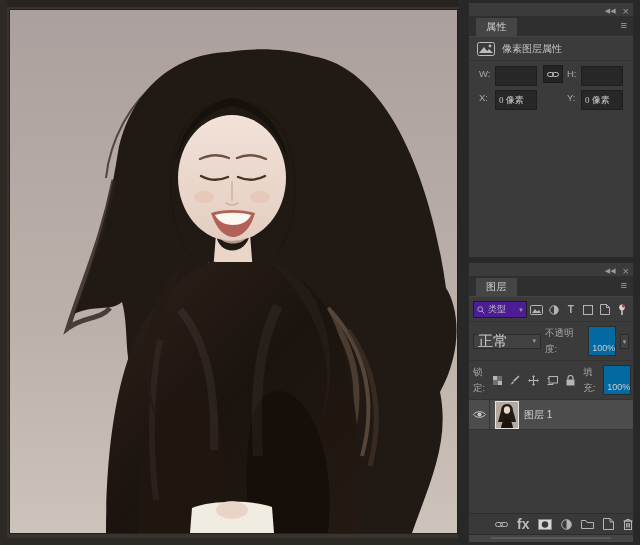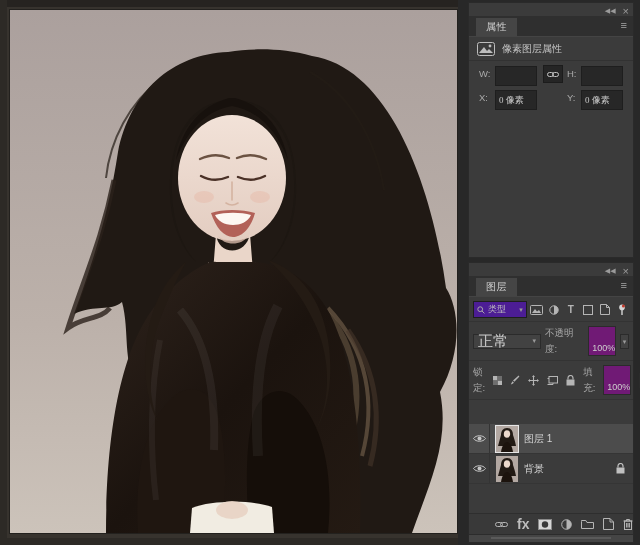--- a/index.html
+++ b/index.html
@@ -48,28 +48,28 @@
   .searchbox{display:flex;align-items:center;gap:3px;width:52px;height:15px;background:#4c1d95;
        border:1px solid #1e1e1e;padding:0 3px;}
   .searchbox .kind{color:#bdbdbd;font-size:9px;flex:1;}
   .caret{color:#9a9a9a;font-size:7px;}
   .fbtn{width:16px;height:15px;display:flex;align-items:center;justify-content:center;}
 
   .blend-row{display:flex;align-items:center;gap:4px;padding:3px 4px;border-bottom:1px solid #333;}
   .dd{display:flex;align-items:center;height:15px;background:#424242;border:1px solid #2b2b2b;
       padding:0 4px;box-sizing:border-box;}
   .dd .v{color:#cdcdcd;font-size:15px;flex:1;}
-  .valbox{height:15px;background:#701a75;border:1px solid #2b2b2b;color:#cdcdcd;font-size:9px;
+  .valbox{height:15px;background:#0369a1;border:1px solid #2b2b2b;color:#cdcdcd;font-size:9px;
       line-height:15px;padding:14px 3px;box-sizing:border-box;}
   .chev{width:9px;height:15px;background:#424242;border:1px solid #2b2b2b;box-sizing:border-box;
       color:#9a9a9a;font-size:7px;line-height:14px;text-align:center;}
 
   .lock-row{display:flex;align-items:center;gap:8px;padding:3px 4px;border-bottom:1px solid #333;}
 
-  .layer-list{position:relative;margin-top:24px;}
+  .layer-list{position:relative;}
   .layer-row{display:flex;align-items:center;height:29px;border-bottom:1px solid #353535;}
   .layer-row.sel{background:#4c4c4c;}
   .eye-cell{width:20px;display:flex;justify-content:center;border-right:1px solid #343434;align-self:stretch;align-items:center;}
   .thumb{width:22px;height:26px;margin:0 6px 0 6px;background:#b3a8a2;position:relative;flex:0 0 auto;}
   .thumb.sel{outline:1px solid #e6e6e6;}
   .lname{color:#d4d4d4;font-size:10px;flex:1;}
   .row-lock{margin-right:8px;}
 
   .lfooter{position:absolute;left:0;right:0;bottom:8px;height:20px;background:#393939;
       border-top:1px solid #2e2e2e;display:flex;align-items:center;gap:9px;padding:0 0 0 26px;}
@@ -332,43 +332,20 @@
           <svg class="ic" width="22" height="26" viewBox="0 0 22 26">
             <rect width="22" height="26" fill="#b3a8a2"></rect>
             <path d="M11 2 C7 2 5 5 5 9 C4 13 3 16 2 20 L20 20 C19 15 18 12 17 9 C17 5 15 2 11 2 Z" fill="#221a14"></path>
             <ellipse cx="11" cy="8" rx="3.2" ry="3.8" fill="#ecd9cc"></ellipse>
             <path d="M5 26 C6 19 9 16 11 16 C13 16 16 19 17 26 Z" fill="#1c130d"></path>
           </svg>
         </div>
         <span class="lname">图层 1</span>
       </div>
 
-      <div class="layer-row">
-        <div class="eye-cell">
-          <svg class="ic" width="13" height="9" viewBox="0 0 13 9">
-            <path d="M0.5 4.5 C3 0.8 10 0.8 12.5 4.5 C10 8.2 3 8.2 0.5 4.5 Z" fill="none" stroke="#c7c7c7"></path>
-            <circle cx="6.5" cy="4.5" r="2" fill="#c7c7c7"></circle>
-          </svg>
-        </div>
-        <div class="thumb">
-          <svg class="ic" width="22" height="26" viewBox="0 0 22 26">
-            <rect width="22" height="26" fill="#b3a8a2"></rect>
-            <path d="M11 2 C7 2 5 5 5 9 C4 13 3 16 2 20 L20 20 C19 15 18 12 17 9 C17 5 15 2 11 2 Z" fill="#221a14"></path>
-            <ellipse cx="11" cy="8" rx="3.2" ry="3.8" fill="#ecd9cc"></ellipse>
-            <path d="M5 26 C6 19 9 16 11 16 C13 16 16 19 17 26 Z" fill="#1c130d"></path>
-          </svg>
-        </div>
-        <span class="lname">背景</span>
-        <span class="row-lock">
-          <svg class="ic" width="9" height="11" viewBox="0 0 9 11">
-            <rect x="0.5" y="4.5" width="8" height="6" fill="#c0c0c0"></rect>
-            <path d="M2 4.5 V3 A2.5 2.5 0 0 1 7 3 V4.5" fill="none" stroke="#c0c0c0" stroke-width="1.2"></path>
-          </svg>
-        </span>
-      </div>
     </div>
 
     <div class="lfooter">
       <span>
         <svg class="ic" width="13" height="7" viewBox="0 0 13 7">
           <rect x="0.5" y="1.5" width="7" height="4" rx="2" fill="none" stroke="#b5b5b5"></rect>
           <rect x="5.5" y="1.5" width="7" height="4" rx="2" fill="none" stroke="#b5b5b5"></rect>
         </svg>
       </span>
       <span class="fx-glyph">fx</span>

